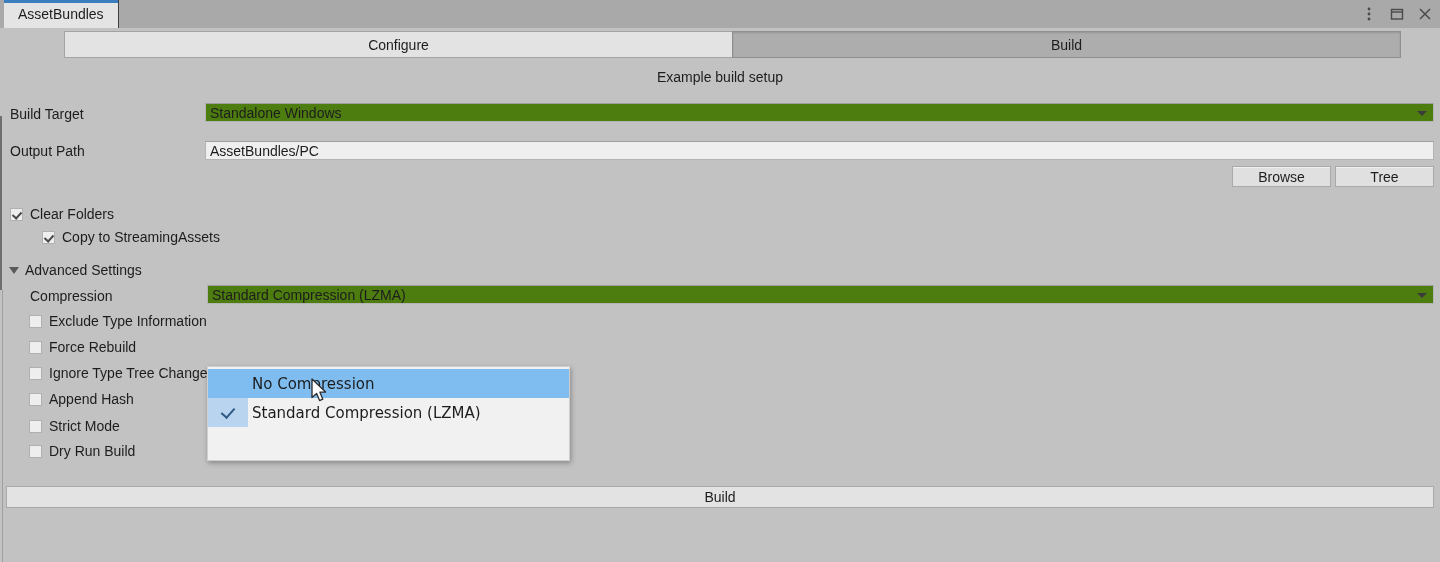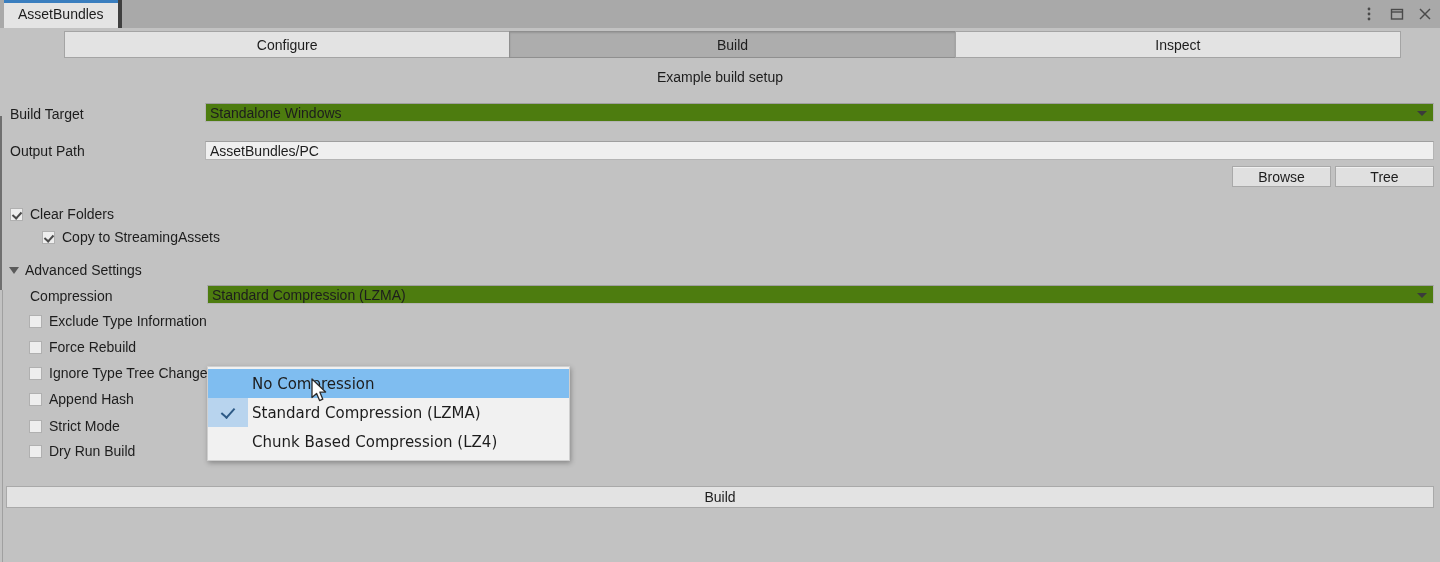--- a/index.html
+++ b/index.html
@@ -34,21 +34,21 @@
     align-items: stretch;
   }
   .wtab {
     position: relative;
     background: #e4e4e4;
     padding: 0 14px;
     display: flex;
     align-items: center;
     font-size: 14px;
     color: #1d1d1d;
-    border-right: 4px solid #404040;
+    border-right: 1px solid #404040;
     box-sizing: border-box;
     justify-content: center;
   }
   .wtab.active::before {
     content: "";
     position: absolute;
     left: 0; right: 0; top: 0;
     height: 3px;
     background: #3a7ebf;
   }
@@ -306,23 +306,20 @@
   </div>
 </div>
 
 <div class="modetabs">
   <div class="mtab">
     <span>Configure</span>
   </div>
   <div class="mtab sel">
     <span>Build</span>
   </div>
-  <div class="mtab">
-    <span>Inspect</span>
-  </div>
 </div>
 
 <div class="content">
 
   <div class="leftrule2"></div>
   <div class="leftrule"></div>
 
   <div class="caption">Example build setup</div>
 
   <div class="label" style="left:10px; top:48px;">Build Target</div>
@@ -398,21 +395,20 @@
       <span class="plabel">No Compression</span>
     </div>
     <div class="pitem checked">
       <span class="pgutter">
         <span class="pcheck"></span>
       </span>
       <span class="plabel">Standard Compression (LZMA)</span>
     </div>
     <div class="pitem">
       <span class="pgutter"></span>
-      <span class="plabel">Chunk Based Compression (LZ4)</span>
     </div>
   </div>
 
   <div class="cursor">
     <svg width="18" height="26" viewBox="0 0 18 26">
       <path d="M1,1 L1,19.5 L5.6,15.4 L8.6,22.6 L11.8,21.2 L8.9,14.2 L14.6,14.0 Z" fill="#ffffff" stroke="#2b2b2b" stroke-width="1.3" stroke-linejoin="round"></path>
     </svg>
   </div>
 
 </div>

